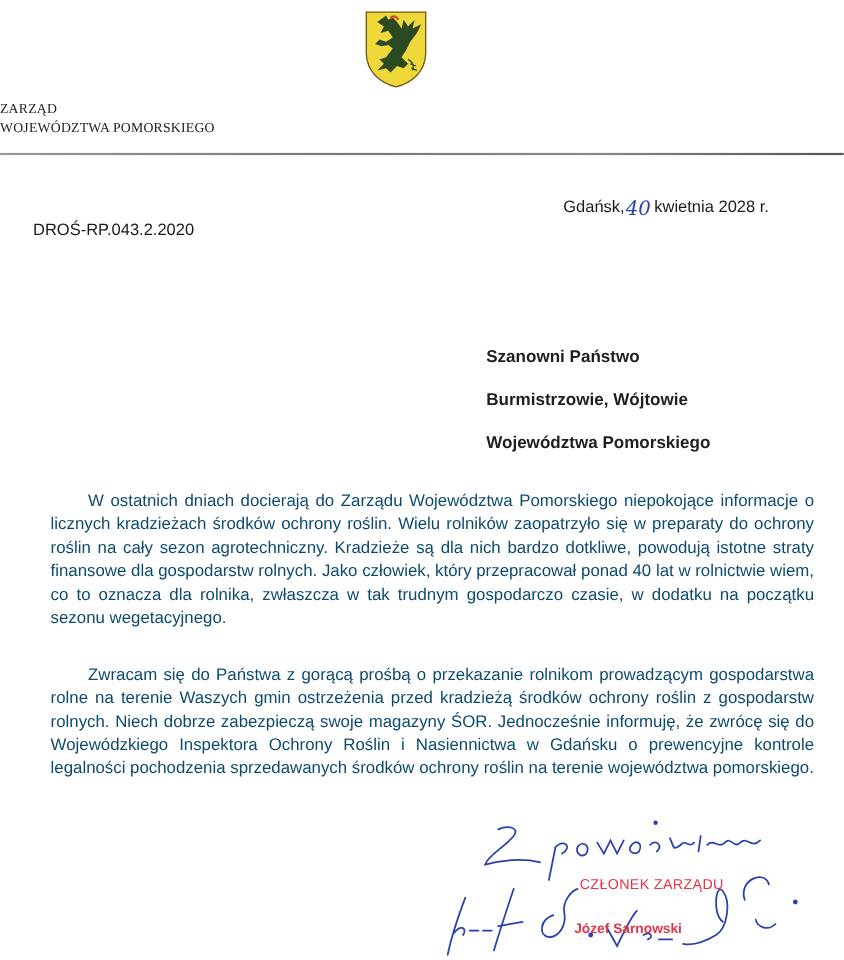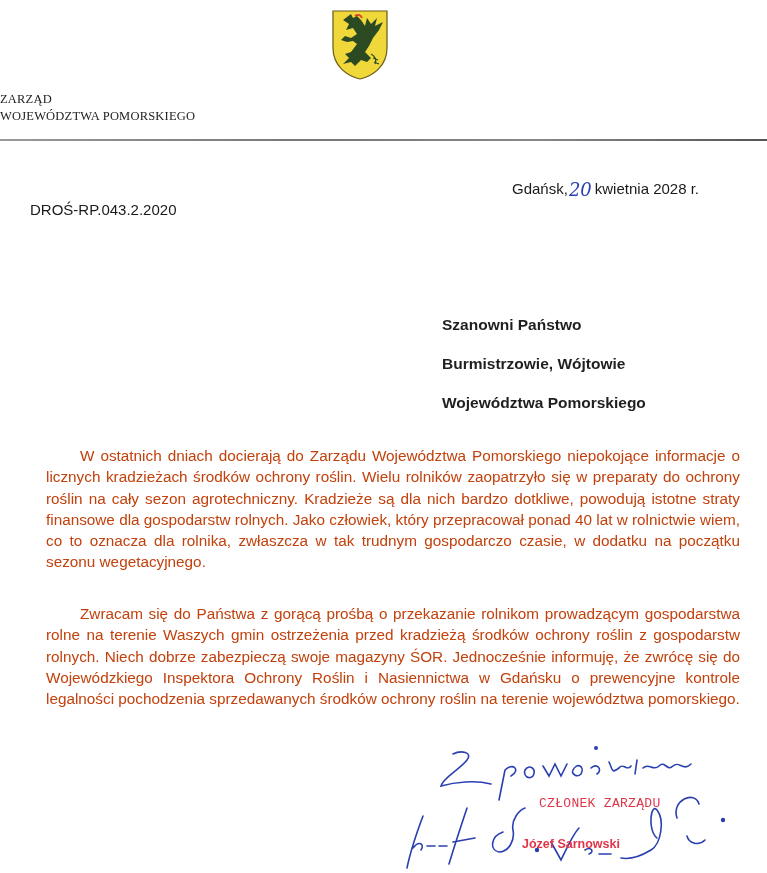--- a/index.html
+++ b/index.html
@@ -9,44 +9,44 @@
     .org.l1 { top: 92px; }
     .org.l2 { top: 109px; }
     .rule { position: absolute; left: 0; top: 139px; width: 767px; height: 1.5px; background: linear-gradient(to right, #999, #777 40%, #888 70%, #555); }
     .ref { position: absolute; left: 30px; top: 177px; font-size: 15px; color: #1a1a1a; margin-top: 24px; }
     .date { position: absolute; left: 512px; top: 177px; font-size: 15px; color: #1a1a1a; white-space: nowrap; }
     .date .hand { font-family: "DejaVu Serif", serif; font-style: italic; color: #2a3fb0; font-size: 18px; position: relative; top: 2px; margin: 0 3px 0 1px; }
     .addr { position: absolute; left: 442px; font-weight: bold; font-size: 15.5px; color: #1f1f1f; margin-top: 24px; }
     .addr.a1 { top: 292px; }
     .addr.a2 { top: 331px; }
     .addr.a3 { top: 370px; }
-    .para { position: absolute; left: 46px; width: 694px; font-size: 15.3px; line-height: 21.3px; color: #c2410c; text-align: justify; text-align-last: left; }
+    .para { position: absolute; left: 46px; width: 694px; font-size: 15.3px; line-height: 21.3px; color: #0c4a6e; text-align: justify; text-align-last: left; }
     .para.p1 { top: 445px; }
     .para.p2 { top: 603px; }
     .para .indent { display: inline-block; width: 34px; }
     .sig-svg { position: absolute; left: 395px; top: 740px; width: 372px; height: 133px; }
     .stamp { position: absolute; font-size: 13px; color: #e0364a; white-space: nowrap; }
-    .stamp.s1 { left: 539px; top: 796px; letter-spacing: 0.3px; font-family: Liberation Mono, monospace; }
+    .stamp.s1 { left: 527px; top: 796px; letter-spacing: 0.3px; }
     .stamp.s2 { left: 522px; top: 837px; font-size: 12.5px; font-weight: bold; }
   </style>
 </head>
 <body>
 
 <svg class="crest" viewBox="0 0 58 72">
   <path d="M2 3 H56 V40 C56 58 42 68 29 71 C16 68 2 58 2 40 Z" fill="#f0d83a" stroke="#6b5a10" stroke-width="1.2"></path>
   <path d="M12 12 L18 16 L15 22 L22 20 L26 26 L20 30 L14 28 L10 32 L16 34 L22 33 L26 36 L20 44 L14 46 L18 50 L12 56 L20 54 L24 58 L30 52 L36 54 L40 50 L34 44 L38 38 L42 30 L48 22 L52 14 L44 18 L46 10 L40 16 L36 10 L34 18 L30 12 L26 8 L22 10 L20 6 Z" fill="#2c4a22"></path>
   <path d="M24 8 C27 6 30 7 31 10" stroke="#d9452b" stroke-width="2" fill="none"></path>
   <path d="M40 46 C44 48 46 52 44 56 M42 50 L47 52 M43 54 L48 56" stroke="#2c4a22" stroke-width="1.2" fill="none"></path>
 </svg>
 <div class="org l1">ZARZĄD</div>
 <div class="org l2">WOJEWÓDZTWA POMORSKIEGO</div>
 <div class="rule"></div>
 
 <div class="ref">DROŚ-RP.043.2.2020</div>
-<div class="date"><span>Gdańsk,</span><span class="hand">20</span><span>kwietnia 2028 r.</span></div>
+<div class="date"><span>Gdańsk,</span><span class="hand">40</span><span>kwietnia 2028 r.</span></div>
 
 <div class="addr a1">Szanowni Państwo</div>
 <div class="addr a2">Burmistrzowie, Wójtowie</div>
 <div class="addr a3">Województwa Pomorskiego</div>
 
 <div class="para p1"><span class="indent"></span><span>W ostatnich dniach docierają do Zarządu Województwa Pomorskiego niepokojące informacje o licznych kradzieżach środków ochrony roślin. Wielu rolników zaopatrzyło się w preparaty do ochrony roślin na cały sezon agrotechniczny. Kradzieże są dla nich bardzo dotkliwe, powodują istotne straty finansowe dla gospodarstw rolnych. Jako człowiek, który przepracował ponad 40 lat w rolnictwie wiem, co to oznacza dla rolnika, zwłaszcza w tak trudnym gospodarczo czasie, w dodatku na początku sezonu wegetacyjnego.</span></div>
 <div class="para p2"><span class="indent"></span><span>Zwracam się do Państwa z gorącą prośbą o przekazanie rolnikom prowadzącym gospodarstwa rolne na terenie Waszych gmin ostrzeżenia przed kradzieżą środków ochrony roślin z gospodarstw rolnych. Niech dobrze zabezpieczą swoje magazyny ŚOR. Jednocześnie informuję, że zwrócę się do Wojewódzkiego Inspektora Ochrony Roślin i Nasiennictwa w Gdańsku o prewencyjne kontrole legalności pochodzenia sprzedawanych środków ochrony roślin na terenie województwa pomorskiego.</span></div>
 
 <svg class="sig-svg" viewBox="0 0 372 133" fill="none" stroke="#2a3fb0" stroke-width="1.6" stroke-linecap="round">
   <path d="M58 14 C66 10 78 12 72 20 C64 30 48 38 46 46 C60 42 80 40 96 44"></path>

